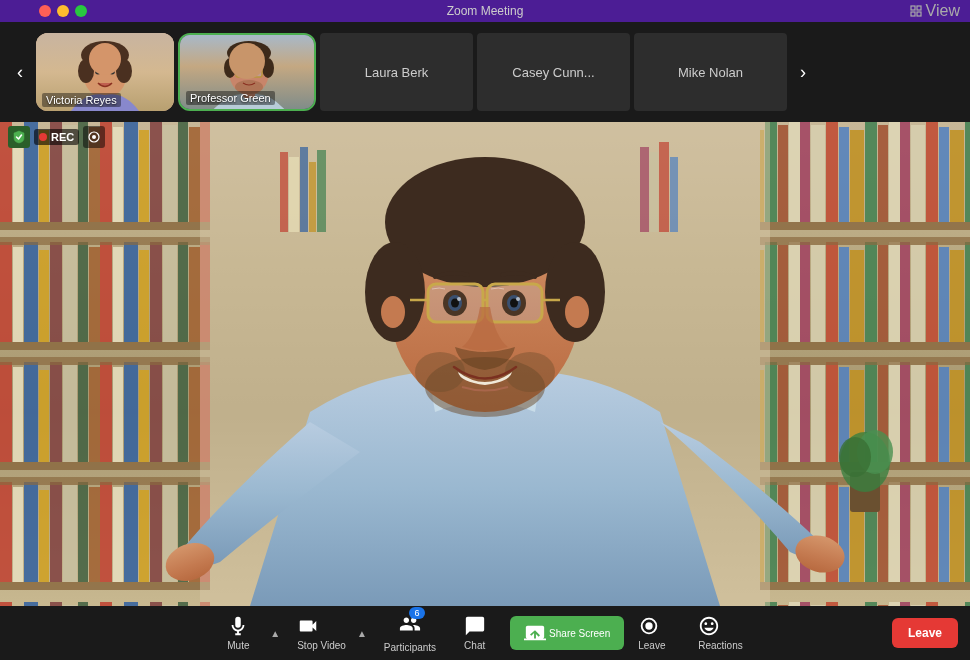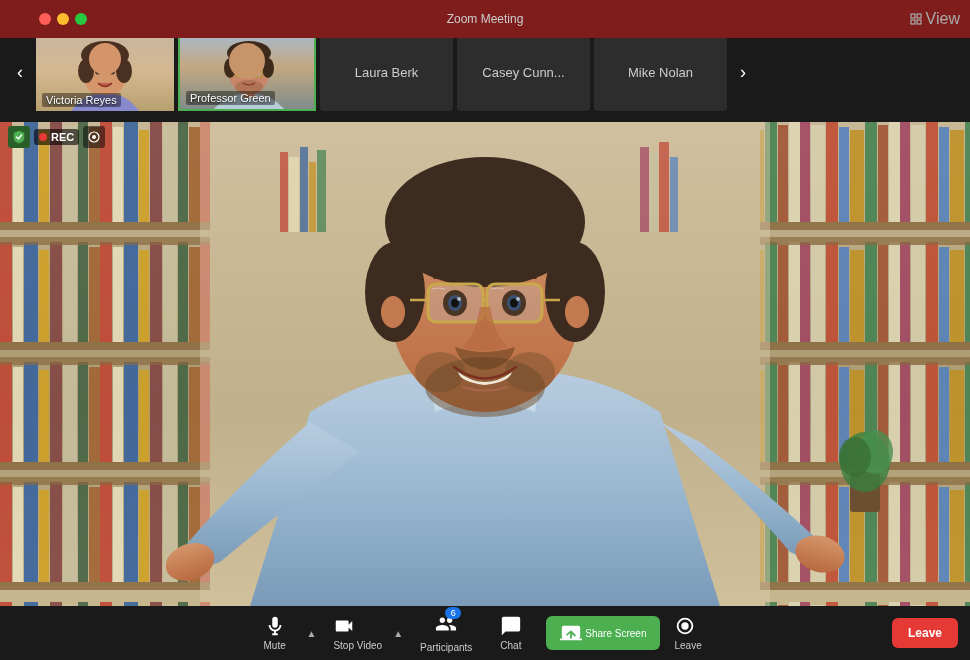--- a/index.html
+++ b/index.html
@@ -8,22 +8,22 @@
       height: 660px;
       background: #1a1a1a;
       font-family: -apple-system, BlinkMacSystemFont, 'Segoe UI', sans-serif;
       overflow: hidden;
       position: relative;
     }
 
     
     .title-bar {
       width: 970px;
-      height: 38px;
-      background: #7f1d1d;
+      height: 22px;
+      background: #4c1d95;
       display: flex;
       align-items: center;
       justify-content: space-between;
       position: absolute;
       top: 0;
       left: 0;
       z-index: 10;
       padding-left: 29px;
     }
     .window-controls {
@@ -79,21 +79,21 @@
       justify-content: center;
       color: #fff;
       font-size: 18px;
       cursor: pointer;
       flex-shrink: 0;
     }
     .participant-thumb {
       width: 138px;
       height: 78px;
       background: #3a3a3a;
-      border-radius: 0;
+      border-radius: 12px;
       overflow: hidden;
       position: relative;
       flex-shrink: 0;
       display: flex;
       align-items: center;
       justify-content: center;
     }
     .participant-thumb.active-speaker {
       border: 2.5px solid #4caf50;
     }
@@ -102,21 +102,21 @@
       bottom: 4px;
       left: 6px;
       color: #fff;
       font-size: 11px;
       text-shadow: 0 1px 2px rgba(0,0,0,0.8);
       background: rgba(0,0,0,0.4);
       padding: 1px 4px;
       border-radius: 2px;
     }
     .participant-placeholder {
-      width: 133px;
+      width: 153px;
       height: 78px;
       background: #2d2d2d;
       border-radius: 4px;
       flex-shrink: 0;
       display: flex;
       align-items: center;
       justify-content: center;
       color: #ccc;
       font-size: 13px;
       font-weight: 500;
@@ -742,17 +742,23 @@
   </div>
 
   <div class="tool-btn">
     <svg class="icon-svg" viewBox="0 0 24 24" fill="white">
       <circle cx="12" cy="12" r="8" stroke="white" stroke-width="2" fill="none"></circle>
       <circle cx="12" cy="12" r="4" fill="white"></circle>
     </svg>
     <span class="tool-label">Leave</span>
   </div>
 
+  <div class="tool-btn">
+    <svg class="icon-svg" viewBox="0 0 24 24" fill="white">
+      <path d="M11.99 2C6.47 2 2 6.48 2 12s4.47 10 9.99 10C17.52 22 22 17.52 22 12S17.52 2 11.99 2zM12 20c-4.42 0-8-3.58-8-8s3.58-8 8-8 8 3.58 8 8-3.58 8-8 8zm3.5-9c.83 0 1.5-.67 1.5-1.5S16.33 8 15.5 8 14 8.67 14 9.5s.67 1.5 1.5 1.5zm-7 0c.83 0 1.5-.67 1.5-1.5S9.33 8 8.5 8 7 8.67 7 9.5 7.67 11 8.5 11zm3.5 6.5c2.33 0 4.31-1.46 5.11-3.5H6.89c.8 2.04 2.78 3.5 5.11 3.5z"></path>
+    </svg>
+    <span class="tool-label">Reactions</span>
+  </div>
 
   <div class="toolbar-right">
     <button class="leave-btn">Leave</button>
   </div>
 </div>
 
 </body></html>

